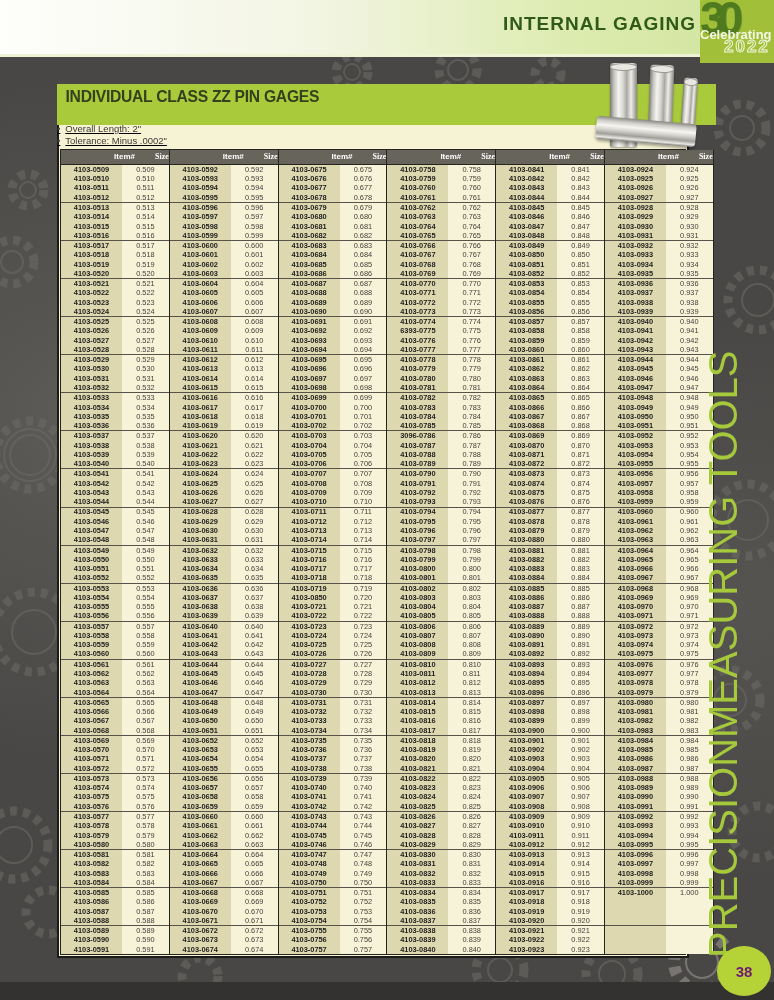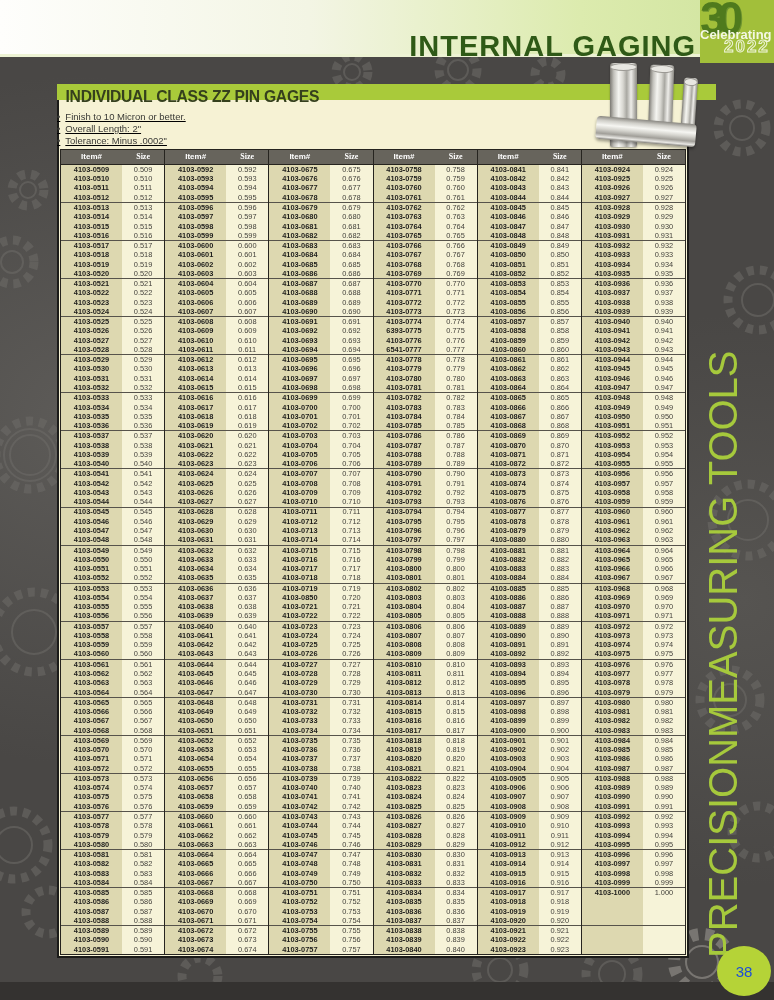--- a/index.html
+++ b/index.html
@@ -7,39 +7,39 @@
   body { font-family:"Liberation Sans","DejaVu Sans",sans-serif; position:relative; overflow:hidden;
          background:#494745; }
   .page { position:absolute; inset:0; width:774px; height:1000px;
           background: radial-gradient(circle at 10% 42%, #5d5b58 0%, rgba(93,91,88,0) 38%),
                       radial-gradient(circle at 96% 60%, #565451 0%, rgba(86,84,81,0) 30%), #494745; }
 
   
   .top-band { position:absolute; left:0; top:0; width:774px; height:57px;
               background: linear-gradient(to right, #fefefc 0%, #f3f5e4 40%, #dcebae 75%, #cfe39d 100%);
               border-bottom:3px solid #edf3d4; }
-  .page-title { position:absolute; right:78px; top:30px; font-size:29px; font-weight:bold;
+  .page-title { position:absolute; right:78px; top:13px; font-size:19px; font-weight:bold;
                 color:#2f5a17; letter-spacing:1px; white-space:nowrap; }
 
   
   .badge30 { position:absolute; left:700px; top:0; width:74px; height:63px; background:#a2bf3a;
              overflow:hidden; text-align:left; z-index:5; }
   .badge30 .num { display:block; font-size:46px; font-weight:bold; color:#4f7a1d; line-height:40px;
                   letter-spacing:-8px; margin-top:-2px; text-shadow:1px 1px 0 #6e9430; }
   .badge30 .cel { display:block; font-size:13px; font-weight:bold; color:#f4f8e4; line-height:8px; margin-top:-7px; }
   .badge30 .yr  { display:block; font-size:17px; font-weight:bold; color:rgba(162,191,58,0.15);
                   -webkit-text-stroke:1px #eef4d8; letter-spacing:2px; line-height:16px;margin-left:24px; }
 
   
   .gears { position:absolute; inset:0; z-index:0; }
 
   
   .panel { position:absolute; left:57px; top:84px; width:632px; height:874px;
            background:#f6f2d4; border:2px solid #1b1b19; z-index:1; }
-  .section-bar { position:absolute; left:57px; top:84px; width:659px; height:16px;
+  .section-bar { position:absolute; left:57px; top:84px; width:659px; height:41px;
                  background:#a9ca3a; z-index:3; }
   .section-bar span { display:block; padding-left:9px; line-height:25px; font-size:16.5px; font-weight:bold;
                       color:#35401d; letter-spacing:-0.3px; transform:scaleX(0.95); transform-origin:left; white-space:nowrap; }
 
   
   .bullets { position:absolute; left:57px; top:111px; width:632px; height:37px; z-index:2; display:flex; }
   .bullets ul { list-style:none; }
   .bullets li { font-size:9.5px; color:#3a3a36; line-height:12px; white-space:nowrap; }
   .bullets li::before { content:"•"; margin:0 5px 0 0; color:#3a3a36; }
   .bl { margin-left:10px; width:390px; }
@@ -53,39 +53,39 @@
   .pin-v::before { content:""; position:absolute; left:0; right:0; top:0; height:6px; border-radius:50%;
                    background:#e8e7e2; border:1px solid #9b9994; }
   .pin-h { position:absolute; border-radius:4px;
            background:linear-gradient(to bottom,#8a8882 0%,#cfcec8 18%,#f6f6f2 38%,#d5d4ce 55%,#a19f99 75%,#e9e8e4 90%,#7b7973 100%);
            box-shadow:0 2px 3px rgba(0,0,0,0.35); }
 
   
   .gage-table { position:absolute; left:60px; top:149px; width:626px; height:806px; display:flex; z-index:2;
                 border-left:1px solid #26241f; border-bottom:1px solid #26241f; border-top:1px solid #26241f; }
   .col-pair { flex:1; display:flex; flex-direction:column; border-right:1px solid #26241f; }
-  .col-head { display:flex; height:15px; background:#67645c; border-bottom:1px solid #26241f; }
+  .col-head { display:flex; height:15px; background:#67645c; border-bottom:1px solid #26241f;padding-left:33px; }
   .col-head .hc { display:flex; align-items:center; justify-content:center; color:#ffffff;
                   font-size:8px; font-weight:bold; }
   .hc.item { width:61px; } .hc.size { flex:1;font-family:Liberation Serif, serif; }
   .col-body { display:flex; flex-direction:column; height:790px; }
   .trow { flex:1; display:flex; }
   .trow.group-end { border-bottom:1px solid #56534b; }
   .cell { display:flex; align-items:center; justify-content:center; font-size:7.4px; line-height:1; }
   .cell.item { width:61px; background:#ddd8b0; font-weight:bold; color:#1d1d1b; letter-spacing:0; }
   .cell.size { flex:1; background:#f6f3d8; color:#44423c; }
 
   
   .side-text { position:absolute; left:697px; top:372px; height:586px; width:52px; z-index:2;
                writing-mode:vertical-rl; transform:rotate(180deg);
                font-size:40px; color:#a6c93c; letter-spacing:0px; font-weight:400;
                display:flex; align-items:center; white-space:nowrap; }
   .page-num { position:absolute; left:717px; top:946px; width:54px; height:50px; border-radius:50%;
               background:#b5d337; display:flex; align-items:center; justify-content:center; z-index:3; }
-  .page-num span { font-size:15px; font-weight:normal; color:#1d4ed8; }
+  .page-num span { font-size:15px; font-weight:bold; color:#701a75; }
 
   
   .bottom-band { position:absolute; left:0; bottom:0; width:774px; height:18px; background:#343230; z-index:2; }
 </style>
 </head>
 <body>
 
 <div class="page">
 
   <svg class="gears" viewBox="0 0 774 1000" width="774" height="1000">
@@ -1258,21 +1258,21 @@
           </div>
           <div class="trow">
             <div class="cell item">6393-0775</div>
             <div class="cell size">0.775</div>
           </div>
           <div class="trow">
             <div class="cell item">4103-0776</div>
             <div class="cell size">0.776</div>
           </div>
           <div class="trow group-end">
-            <div class="cell item">6541-0777</div>
+            <div class="cell item">4103-0777</div>
             <div class="cell size">0.777</div>
           </div>
           <div class="trow">
             <div class="cell item">4103-0778</div>
             <div class="cell size">0.778</div>
           </div>
           <div class="trow">
             <div class="cell item">4103-0779</div>
             <div class="cell size">0.779</div>
           </div>
@@ -1294,21 +1294,21 @@
           </div>
           <div class="trow">
             <div class="cell item">4103-0784</div>
             <div class="cell size">0.784</div>
           </div>
           <div class="trow group-end">
             <div class="cell item">4103-0785</div>
             <div class="cell size">0.785</div>
           </div>
           <div class="trow">
-            <div class="cell item">4103-0786</div>
+            <div class="cell item">3096-0786</div>
             <div class="cell size">0.786</div>
           </div>
           <div class="trow">
             <div class="cell item">4103-0787</div>
             <div class="cell size">0.787</div>
           </div>
           <div class="trow">
             <div class="cell item">4103-0788</div>
             <div class="cell size">0.788</div>
           </div>

